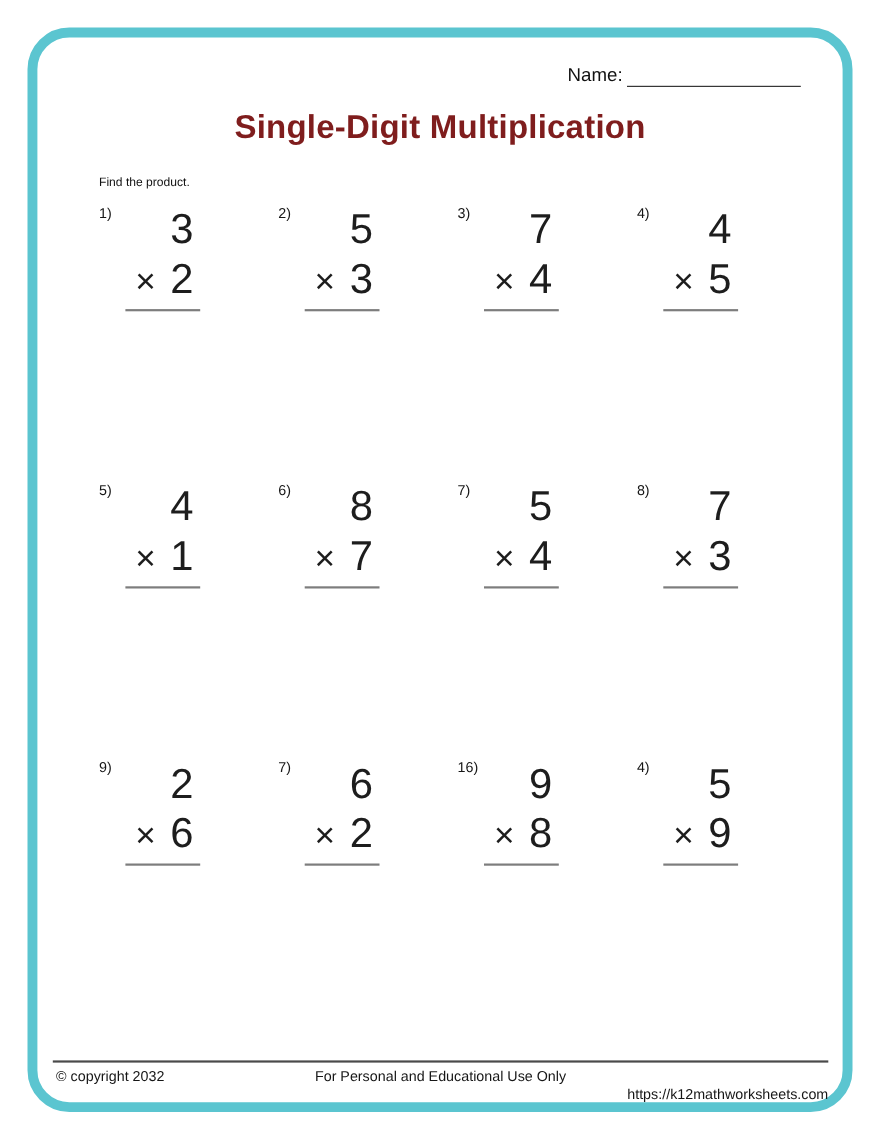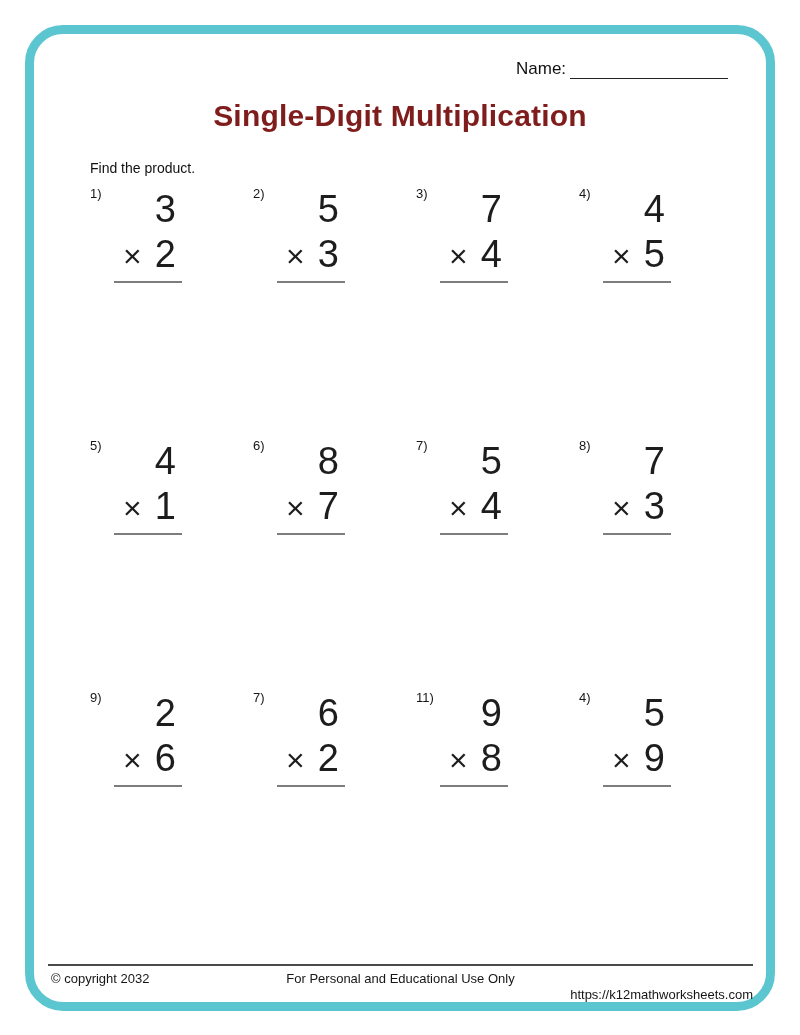--- a/index.html
+++ b/index.html
@@ -25,21 +25,21 @@
     display:inline-block; width:158px; height:20px; margin-left:4px;
     border-bottom:1.7px solid #222;
   }
 
   .page-title {
     position:absolute; top:99px; left:0; width:800px; text-align:center;
     font-size:30px; font-weight:700; color:#7f1d1d; letter-spacing:.2px;
   }
 
   .instruction {
-    position:absolute; top:160px; left:90px; font-size:14px; color:#111;
+    position:absolute; top:160px; left:90px; font-size:11px; color:#111;
   }
 
   .problems-grid {
     position:absolute; left:90px; top:186px; width:656px;
     display:grid; grid-template-columns:repeat(4, 163px);
     grid-template-rows:252px 252px 110px;
   }
   .problem { position:relative; }
   .pnum { position:absolute; left:0; top:0; font-size:13px; color:#161616; }
   .work { position:absolute; left:24px; top:4px; width:68px; }
@@ -193,21 +193,21 @@
         <div class="operand top-operand">6</div>
         <div class="oprow">
           <span class="times">×</span>
           <span class="operand">2</span>
         </div>
         <div class="answer-line"></div>
       </div>
     </div>
 
     <div class="problem">
-      <span class="pnum">11)</span>
+      <span class="pnum">16)</span>
       <div class="work">
         <div class="operand top-operand">9</div>
         <div class="oprow">
           <span class="times">×</span>
           <span class="operand">8</span>
         </div>
         <div class="answer-line"></div>
       </div>
     </div>
 

